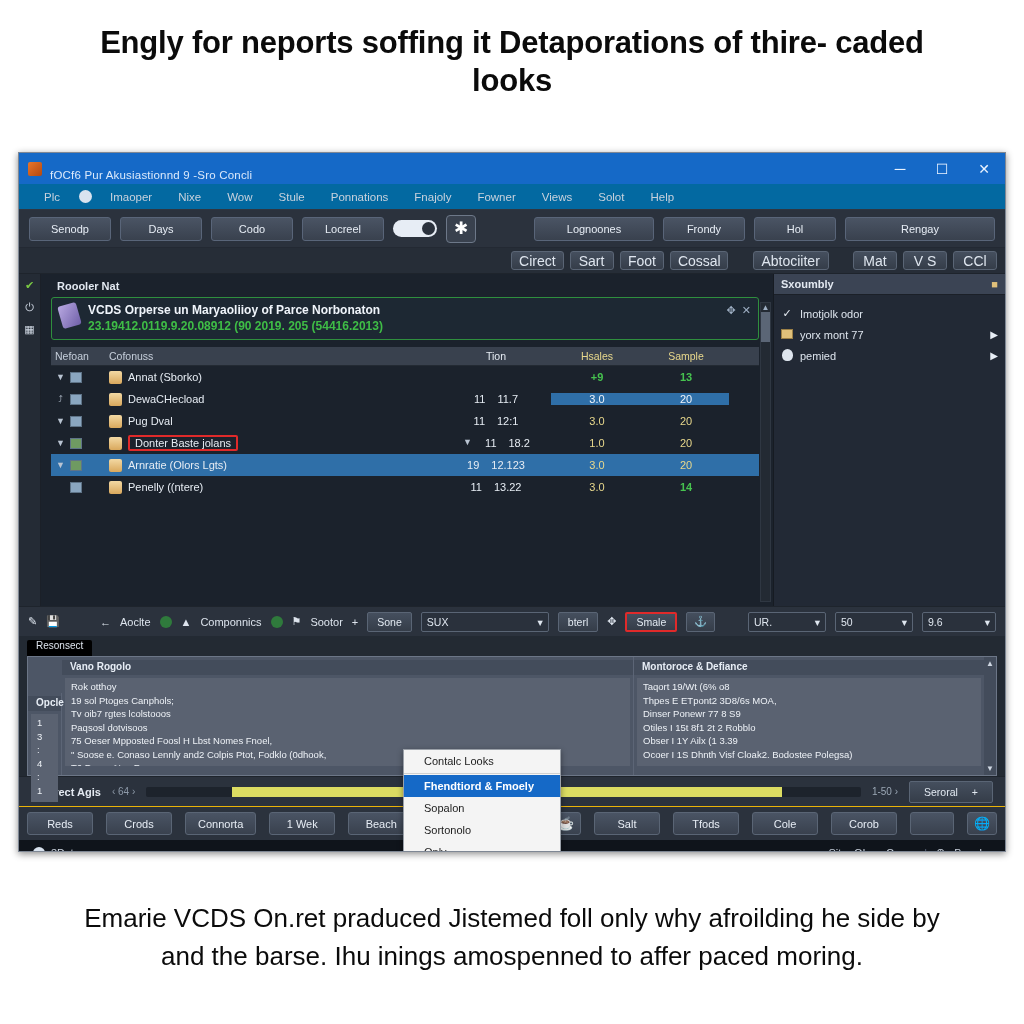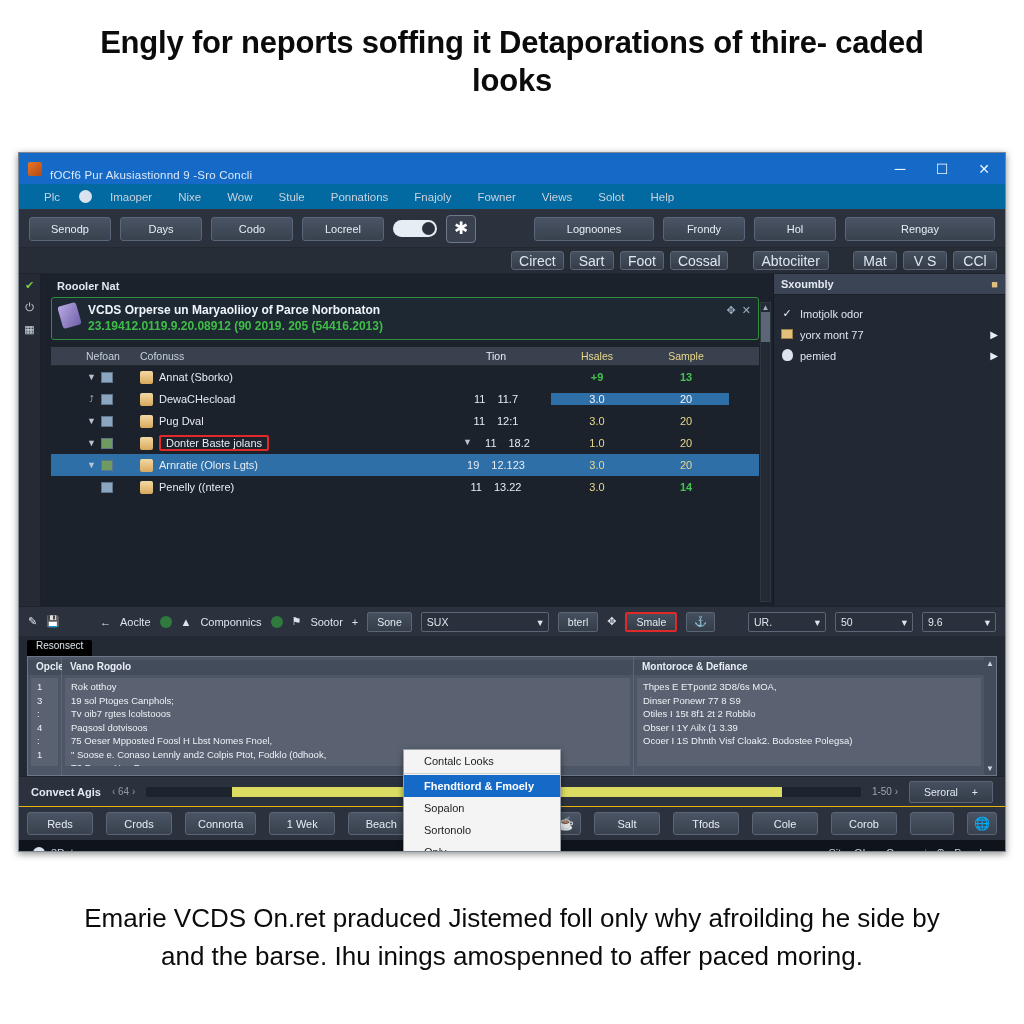--- a/index.html
+++ b/index.html
@@ -165,21 +165,21 @@
   .th.c-name { width: 56px; }
   .th.c-cols { flex:1; text-align:center; }
   .th.c-tion { width: 110px; text-align:center; }
   .th.c-hs   { width: 92px; text-align:center; }
   .th.c-sam  { width: 86px; text-align:center; }
   .th.c-end  { width: 30px; }
 
   .row { display:flex; height:22px; align-items:center; font-size:11px; }
   .row.sel { background: #2f6fa8; }
   .c-name {
-    width: 56px; display:flex; align-items:center; gap:4px; padding-left:4px;margin-left:31px;
+    width: 56px; display:flex; align-items:center; gap:4px; padding-left:4px;
   }
   .caret { color:#b9c4d2; font-size:9px; width:11px; text-align:center; }
   .mini-ico { width:12px;height:11px; background:#8aa6c0; border:1px solid #5f7488; flex:none;}
   .mini-ico.g { background:#6f9a62; }
   .c-cols { flex:1; display:flex; align-items:center; gap:6px; padding-left:2px;}
   .person {
     width:13px;height:13px;flex:none;border-radius:2px;
     background: linear-gradient(#f3d9a4,#d9a85c);
   }
   .rowlabel { color:#e6ecf3; white-space:nowrap; }
@@ -246,21 +246,21 @@
 
   
   .logwrap { background:#232a33; padding: 3px 8px 0 8px; }
   .logtab {
     display:inline-block; height:16px; padding:0 9px;
     background:#000000; font-size:10px; color:#dde4ed;
     border-radius:2px 2px 0 0;
   }
   .logbox { background:#4d5666; border:1px solid #6c7687; height:120px; display:flex; position:relative;}
   .logcol { padding: 3px 0 0 0; }
-  .logcol.c1 { width: 34px; border-right:1px solid #5c6576;}
+  .logcol.c1 { width: 34px; border-right:1px solid #5c6576;margin-top:36px;}
   .logcol.c2 { flex: 1; border-right:1px solid #5c6576;}
   .logcol.c3 { width: 350px; }
   .logcol .hd {
     font-size:10px; color:#e7edf5; font-weight:bold; padding:1px 8px 3px 8px;
     background:#434c5b;
   }
   .loginner { background:#5a6271; margin:3px; padding:2px 6px; height:88px; overflow:hidden;}
   .logline { font-size:9.5px; color:#eef2f7; line-height:13.5px; white-space:nowrap; }
   .log-scroll { width:12px; background:#434c5b; display:flex;flex-direction:column;justify-content:space-between;align-items:center;color:#cfd7e2;font-size:8px;padding:2px 0;}
 
@@ -609,20 +609,21 @@
             <div class="logline">Tv oib7 rgtes lcolstooos</div>
             <div class="logline">Paqsosl dotvisoos</div>
             <div class="logline">75 Oeser Mpposted Foosl H Lbst Nomes Fnoel,</div>
             <div class="logline">" Soose e. Conaso Lennly and2 Colpis Ptot, Fodklo (0dhook,</div>
             <div class="logline">T6 Deser Atec Fuege</div>
           </div>
         </div>
         <div class="logcol c3">
           <div class="hd">Montoroce &amp; Defiance</div>
           <div class="loginner">
+            <div class="logline">Taqort 19/Wt (6% o8</div>
             <div class="logline">Thpes E ETpont2 3D8/6s MOA,</div>
             <div class="logline">Dinser Ponewr 77 8 S9</div>
             <div class="logline">Otiles I 15t 8f1 2t 2 Robblo</div>
             <div class="logline">Obser I 1Y Ailx (1 3.39</div>
             <div class="logline">Ocoer I 1S Dhnth Visf Cloak2. Bodostee Polegsa)</div>
           </div>
         </div>
         <div class="log-scroll">
           <span>▲</span>
           <span>▼</span>

